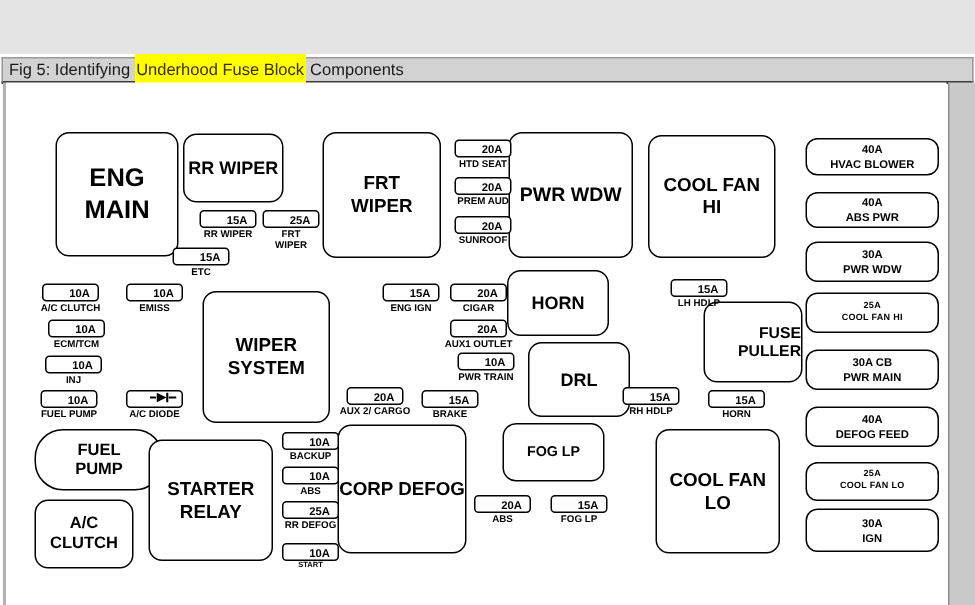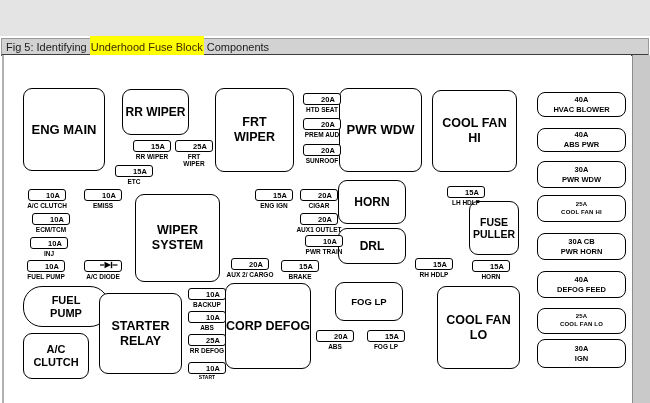--- a/index.html
+++ b/index.html
@@ -36,21 +36,21 @@
 
 <div id="screen">
   <div id="titlebar"><span>Fig 5: Identifying </span><span class="hl" style="background: rgb(255, 255, 0);">Underhood Fuse Block</span><span> Components</span></div>
 
   <div id="left-edge"></div>
   <div id="page"></div>
   <div id="right-margin"></div>
   <div id="bottom-margin"></div>
 
   <div id="diagram">
-      <div class="relay" style="left: 23px; top: 52px; width: 82px; height: 83px; font-size: 13px;">
+      <div class="relay" style="left: 37px; top: 52px; width: 82px; height: 83px; font-size: 17px;">
         <div>ENG MAIN</div>
       </div>
       <div class="relay" style="left: 122px; top: 53px; width: 67px; height: 46px; font-size: 12px;">
         <div>RR WIPER</div>
       </div>
       <div class="relay" style="left: 215px; top: 52px; width: 79px; height: 84px; font-size: 12.5px;">
         <div>FRT</div>
         <div>WIPER</div>
       </div>
       <div class="relay" style="left: 339px; top: 52px; width: 83px; height: 84px; font-size: 13px;">
@@ -60,27 +60,27 @@
         <div>COOL FAN</div>
         <div>HI</div>
       </div>
       <div class="relay" style="left: 135px; top: 158px; width: 85px; height: 88px; font-size: 12.5px;">
         <div>WIPER</div>
         <div>SYSTEM</div>
       </div>
       <div class="relay" style="left: 338px; top: 144px; width: 68px; height: 44px; font-size: 12px;">
         <div>HORN</div>
       </div>
-      <div class="relay" style="left: 338px; top: 192px; width: 68px; height: 36px; font-size: 12px;">
+      <div class="relay" style="left: 352px; top: 192px; width: 68px; height: 50px; font-size: 12px;">
         <div>DRL</div>
       </div>
       <div class="relay" style="left: 335px; top: 246px; width: 68px; height: 39px; font-size: 9.5px;">
         <div>FOG LP</div>
       </div>
-      <div class="relay" style="left: 469px; top: 165px; width: 50px; height: 54px; font-size: 10.5px;">
+      <div class="relay" style="left: 469px; top: 165px; width: 66px; height: 54px; font-size: 10.5px; align-items: flex-end;">
         <div>FUSE</div>
         <div>PULLER</div>
       </div>
       <div class="relay" style="left: 23px; top: 250px; width: 86px; height: 41px; font-size: 11px; border-radius: 19px;">
         <div>FUEL</div>
         <div>PUMP</div>
       </div>
       <div class="relay" style="left: 99px; top: 257px; width: 83px; height: 81px; font-size: 12.5px;">
         <div>STARTER</div>
         <div>RELAY</div>
@@ -107,21 +107,21 @@
       <div class="maxi" style="left: 537px; top: 125px; width: 89px; height: 27px;">
         <div>30A</div>
         <div>PWR WDW</div>
       </div>
       <div class="maxi maxi-sm" style="left: 537px; top: 159px; width: 89px; height: 27px;">
         <div>25A</div>
         <div>COOL FAN HI</div>
       </div>
       <div class="maxi" style="left: 537px; top: 197px; width: 89px; height: 27px;">
         <div>30A CB</div>
-        <div>PWR HORN</div>
+        <div>PWR MAIN</div>
       </div>
       <div class="maxi" style="left: 537px; top: 235px; width: 89px; height: 27px;">
         <div>40A</div>
         <div>DEFOG FEED</div>
       </div>
       <div class="maxi maxi-sm" style="left: 537px; top: 272px; width: 89px; height: 26px;">
         <div>25A</div>
         <div>COOL FAN LO</div>
       </div>
       <div class="maxi" style="left: 537px; top: 303px; width: 89px; height: 29px;">

